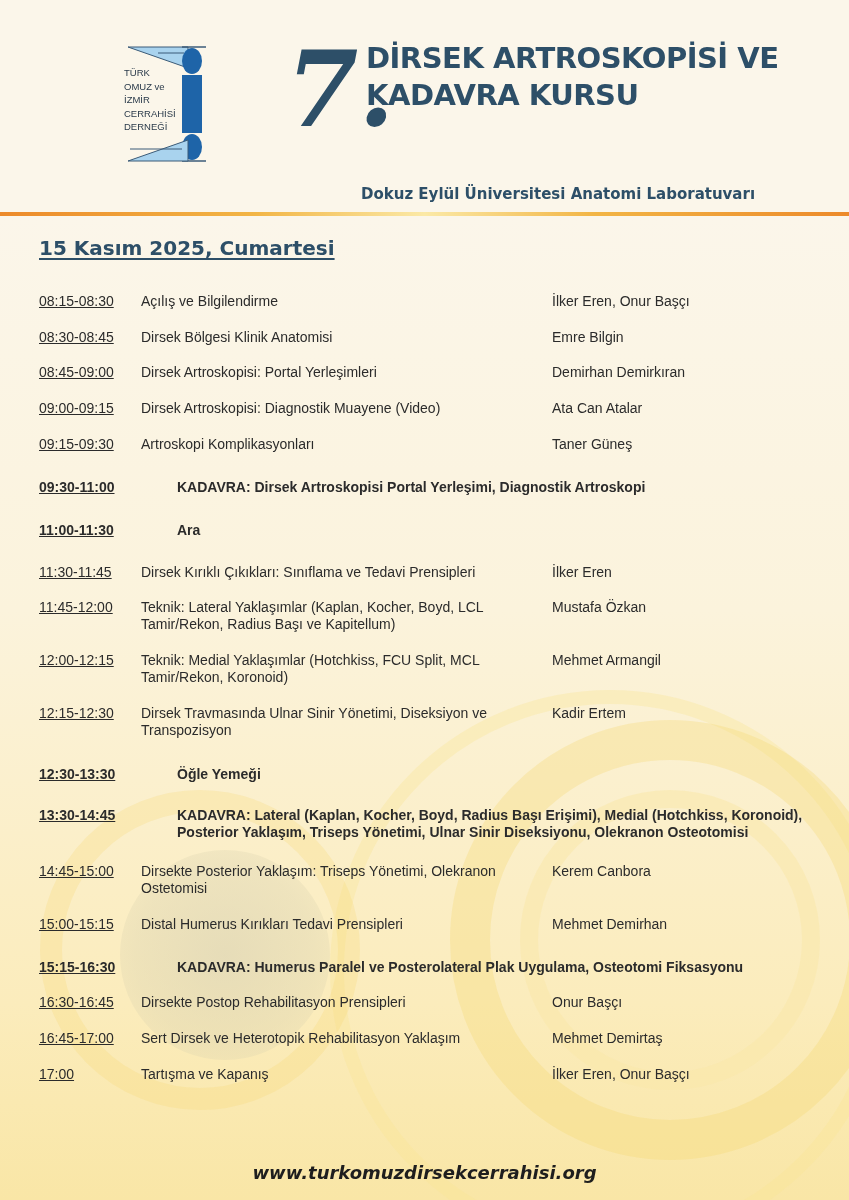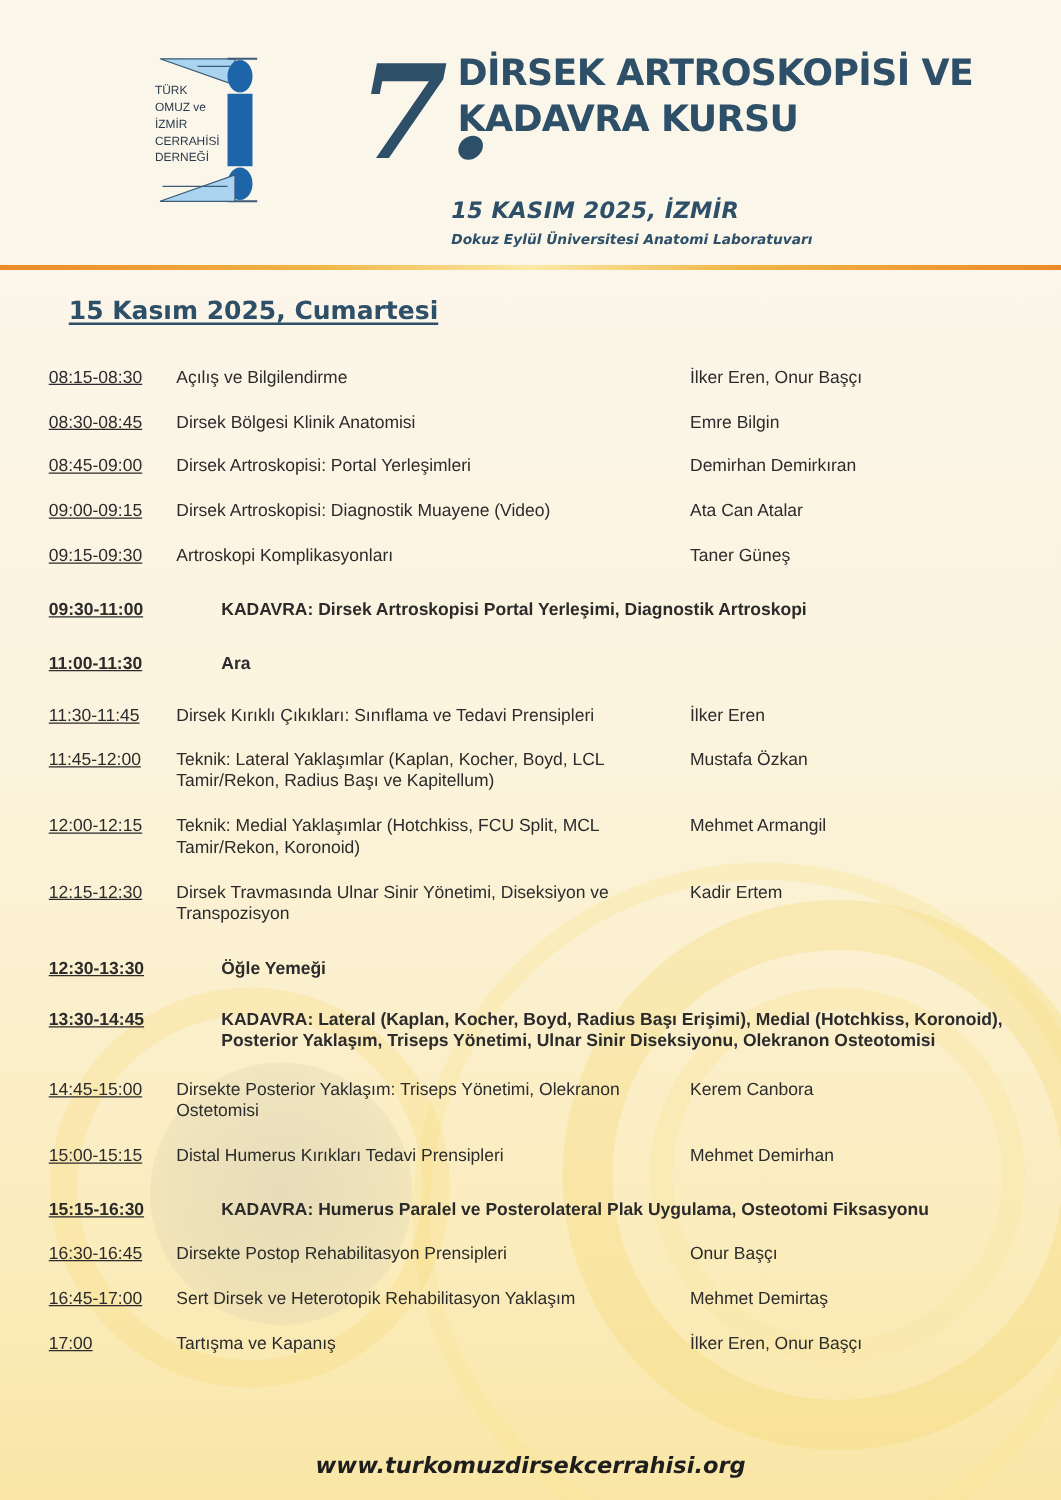--- a/index.html
+++ b/index.html
@@ -58,33 +58,32 @@
     font-size: 29px; line-height: 37px; color: #2d4f68;
     letter-spacing: -0.5px; white-space: nowrap;
   }
   .subtitle-date {
     position: absolute; left: 361px; top: 158px;
     font-family: "DejaVu Sans", sans-serif; font-weight: bold; font-style: italic;
     font-size: 18px; color: #2d4f68; letter-spacing: 0.3px;
   }
   .subtitle-venue {
     position: absolute; left: 361px; top: 185px;
-    font-family: "DejaVu Sans", sans-serif; font-weight: bold; font-style: italic;
-    font-size: 11px; color: #2d4f68;
+    font-family: "DejaVu Sans", sans-serif; font-weight: bold; 
+    font-size: 15px; color: #2d4f68;
   }
   .divider {
     position: absolute; left: 0; top: 212px; width: 849px; height: 4px; z-index: 2;
     background: linear-gradient(90deg, #ec8a2a 0%, #f2b545 30%, #fbe9a6 50%, #f2b545 70%, #ec8a2a 100%);
   }
   .day-title {
     position: absolute; left: 39px; top: 236px; z-index: 3;
     font-family: "DejaVu Sans", sans-serif; font-weight: bold;
     font-size: 20px; color: #2d4f68; text-decoration: underline;
     text-underline-offset: 3px;
-    margin-left: 16px;
   }
   .schedule { position: absolute; left: 0; top: 0; z-index: 3; }
   .row { position: absolute; left: 0; width: 849px; font-size: 14px; line-height: 17px; }
   .row .time { position: absolute; left: 39px; white-space: nowrap; text-decoration: underline; }
   .row .topic { position: absolute; left: 141px; width: 395px; }
   .row .speaker { position: absolute; left: 552px; white-space: nowrap; }
   .row.bold { font-weight: bold; }
   .row.bold .topic { width: 690px; margin-left: 36px; }
   .footer-url {
     position: absolute; left: 0; width: 849px; top: 1162px; text-align: center; z-index: 3;
@@ -119,21 +118,20 @@
     <div>OMUZ ve</div>
     <div>İZMİR</div>
     <div>CERRAHİSİ</div>
     <div>DERNEĞİ</div>
   </div>
   <div class="big-seven">7.</div>
   <div class="title-lines">
     <div class="title-line">DİRSEK ARTROSKOPİSİ VE</div>
     <div class="title-line">KADAVRA KURSU</div>
   </div>
-  <div class="subtitle-date">15 KASIM 2025, İZMİR</div>
   <div class="subtitle-venue">Dokuz Eylül Üniversitesi Anatomi Laboratuvarı</div>
 </div>
 
 <div class="divider"></div>
 
 <div class="day-title">15 Kasım 2025, Cumartesi</div>
 
 <div class="schedule" id="schedule">
     <div class="row" style="top: 293px;">
       <span class="time">08:15-08:30</span>

